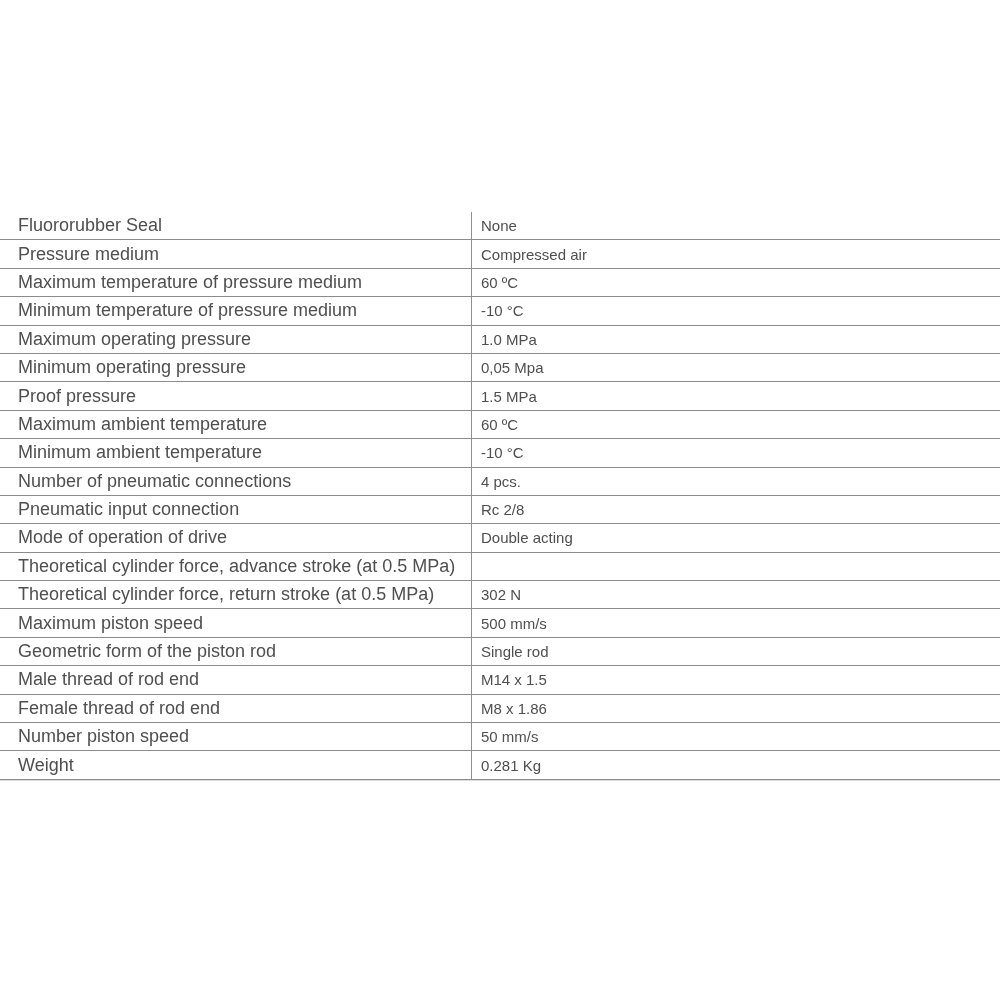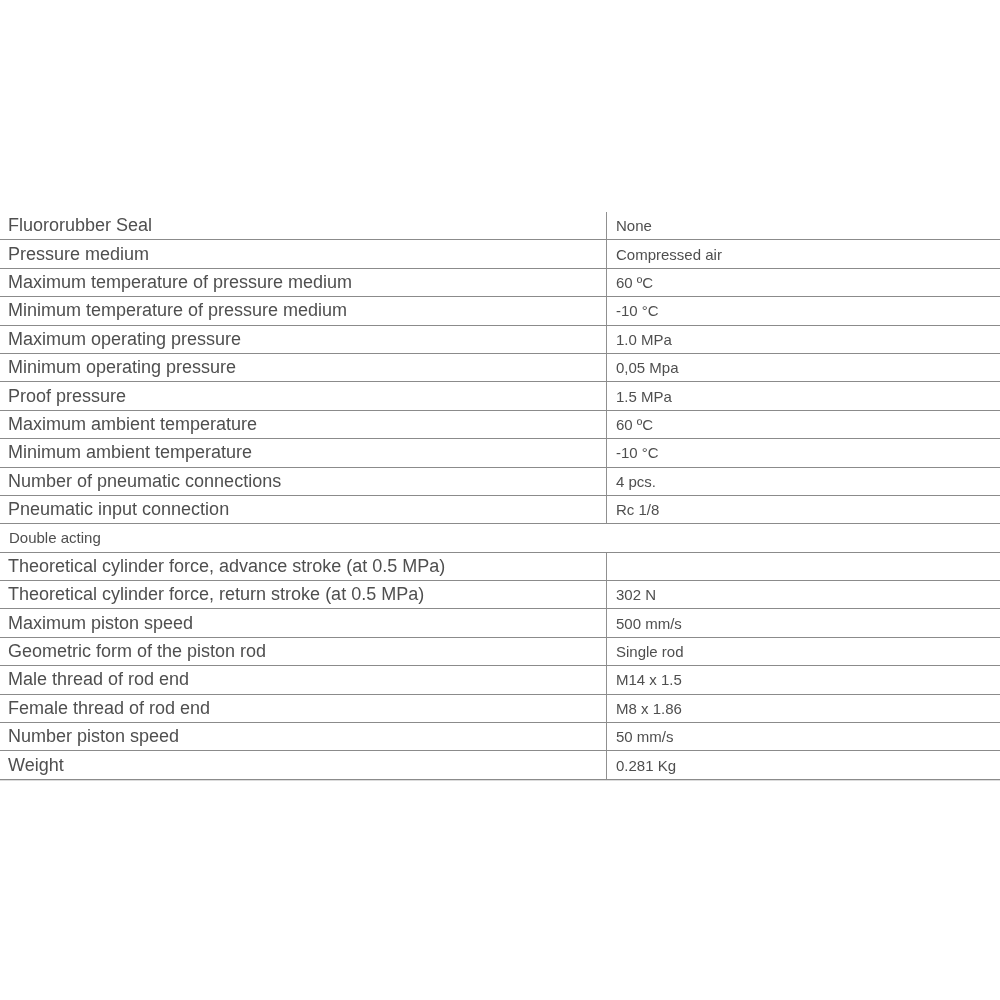--- a/index.html
+++ b/index.html
@@ -24,25 +24,25 @@
     display: flex;
     align-items: center;
     box-sizing: border-box;
     height: 28.4px;
     border-bottom: 1px solid #8b8b8b;
     box-shadow: 0 1px 0 #dcdcdc;
     background: #ffffff;
   }
   .spec-label-cell {
     box-sizing: border-box;
-    width: 607px;
+    width: 472px;
     height: 100%;
     display: flex;
     align-items: center;
-    padding-left: 8px;
+    padding-left: 18px;
     border-right: 1px solid #909090;
     font-size: 18px;
     color: #4f4f4f;
     white-space: nowrap;
     overflow: hidden;
   }
   .spec-value-cell {
     box-sizing: border-box;
     flex: 1;
     height: 100%;
@@ -104,24 +104,25 @@
     <div class="spec-value-cell">-10 °C</div>
   </div>
 
   <div class="spec-row">
     <div class="spec-label-cell">Number of pneumatic connections</div>
     <div class="spec-value-cell">4 pcs.</div>
   </div>
 
   <div class="spec-row">
     <div class="spec-label-cell">Pneumatic input connection</div>
-    <div class="spec-value-cell">Rc 1/8</div>
+    <div class="spec-value-cell">Rc 2/8</div>
   </div>
 
   <div class="spec-row">
+    <div class="spec-label-cell">Mode of operation of drive</div>
     <div class="spec-value-cell">Double acting</div>
   </div>
 
   <div class="spec-row">
     <div class="spec-label-cell">Theoretical cylinder force, advance stroke (at 0.5 MPa)</div>
   </div>
 
   <div class="spec-row">
     <div class="spec-label-cell">Theoretical cylinder force, return stroke (at 0.5 MPa)</div>
     <div class="spec-value-cell">302 N</div>

